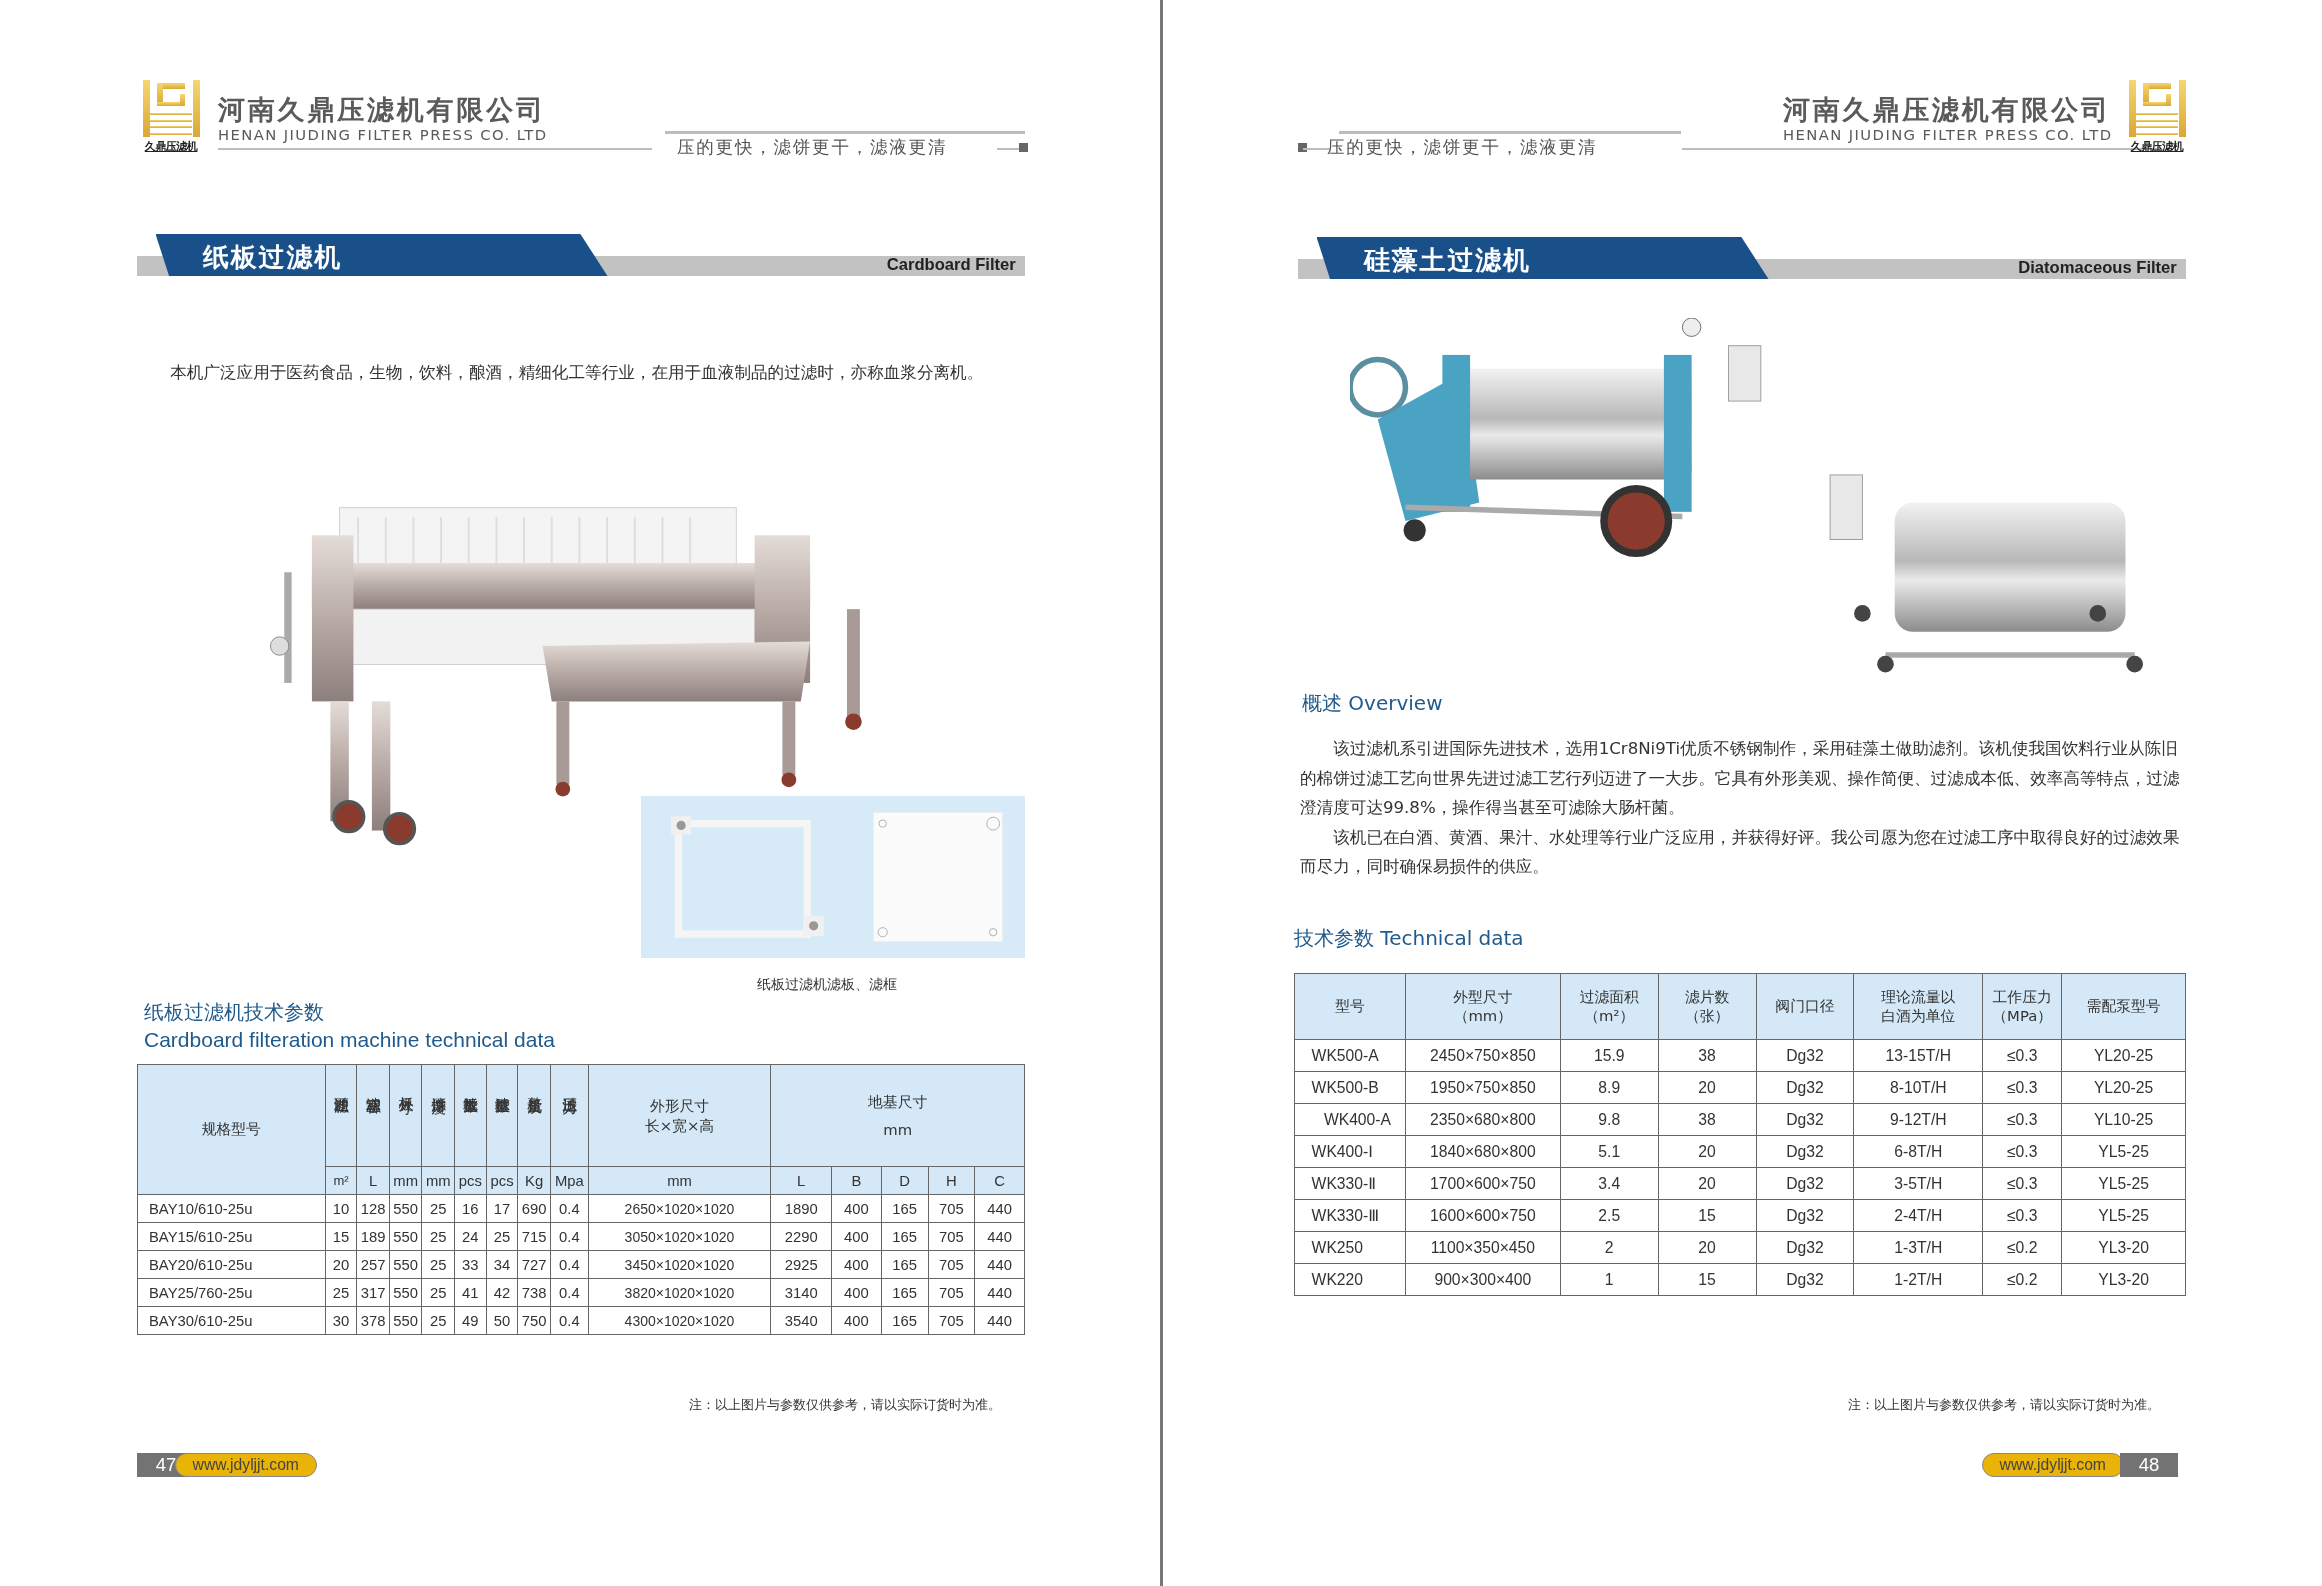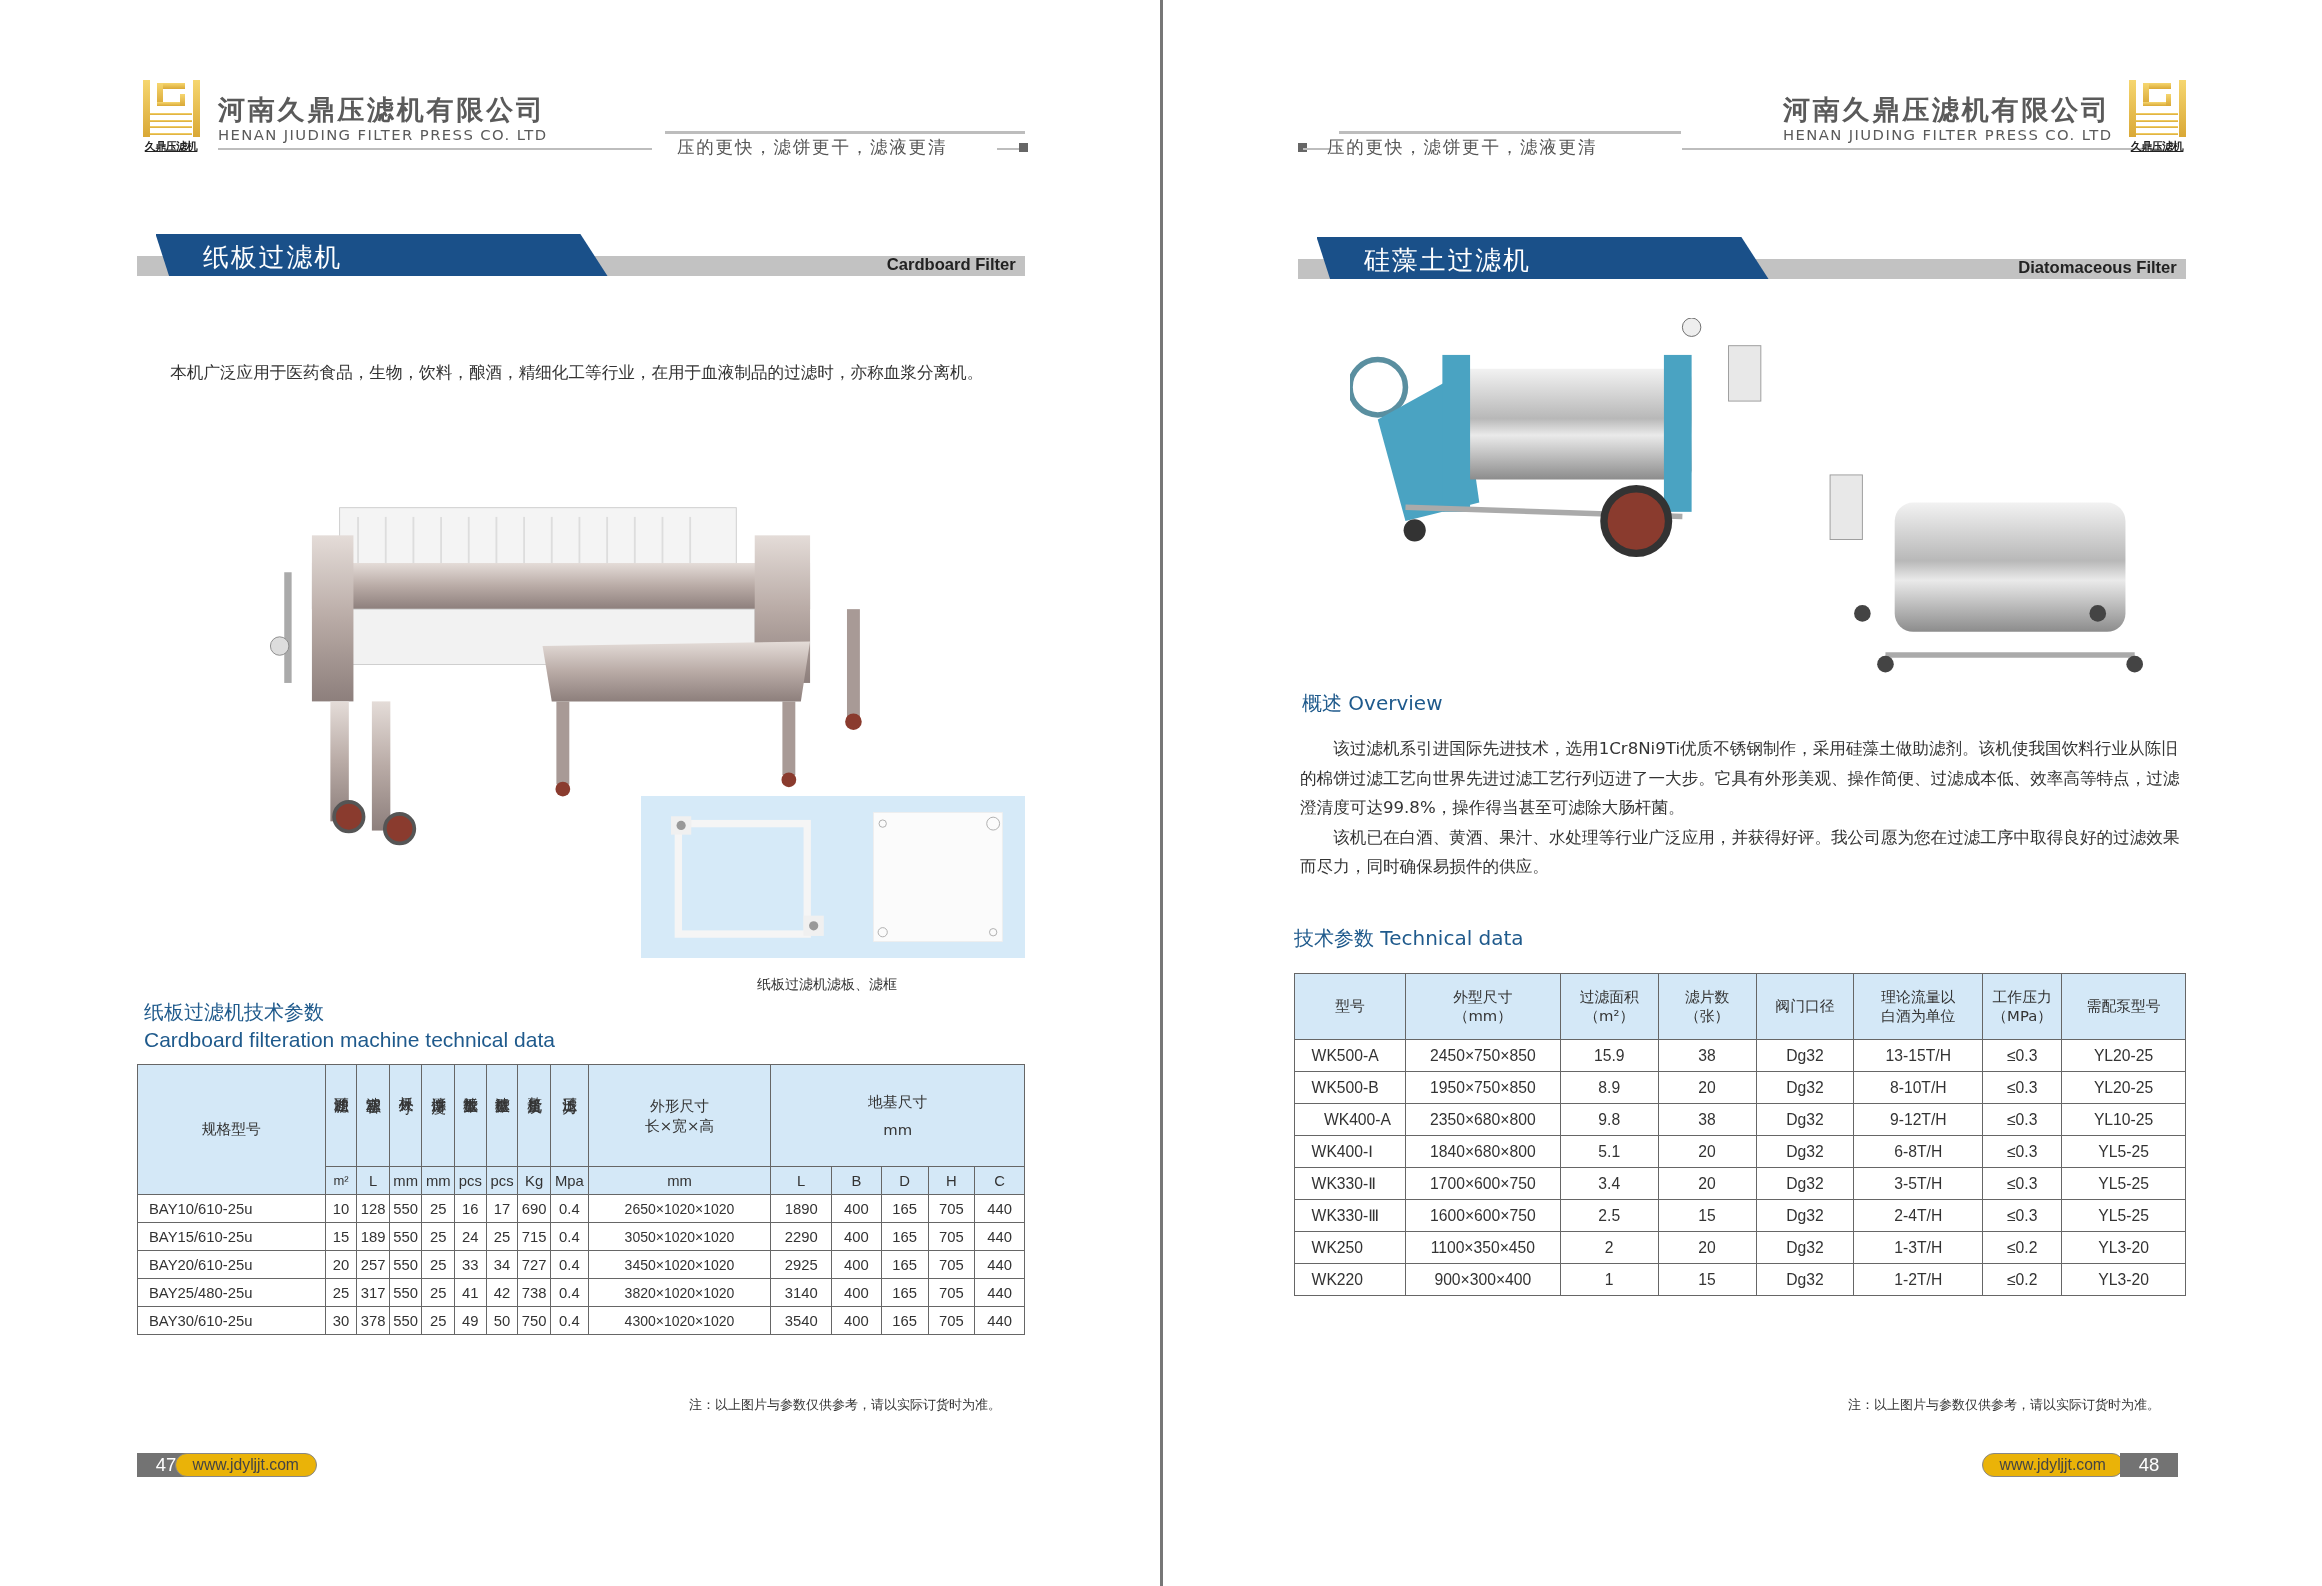--- a/index.html
+++ b/index.html
@@ -20,21 +20,21 @@
   .header-line { position: absolute; height: 1.8px; background: #bdbdbd; }
   .slogan-box { position: absolute; height: 26px; }
   .slogan-box .top { position: absolute; left: 23px; right: 23px; top: 0; height: 2.8px; background: #bdbdbd; }
   .slogan { position: absolute; font-size: 17.5px; color: #555; letter-spacing: 1.8px; }
   .sq { position: absolute; width: 9.2px; height: 9.2px; background: #666; }
 
   
   .banner { position: absolute; height: 42px; }
   .banner .gray { position: absolute; left: 0; right: 0; bottom: 0; height: 20px; background: #c2c2c2; }
   .banner .blue { position: absolute; left: 18.5px; top: 0; height: 42px; width: 452px; background: #1a5089; clip-path: polygon(0 0, 94% 0, 100% 100%, 3% 100%); }
-  .banner .title-cn { position: absolute; left: 66px; top: 5.5px; font-size: 26px; font-weight: normal; color: #fff; letter-spacing: 1.8px; }
+  .banner .title-cn { position: absolute; left: 66px; top: 5.5px; font-size: 26px; font-weight: bold; color: #fff; letter-spacing: 1.8px; }
   .banner .title-en { position: absolute; right: 9.2px; bottom: 0.9px; font-size: 16.6px; color: #222; font-family: "Liberation Sans", sans-serif; font-weight: bold; }
 
   .para { position: absolute; font-size: 16.6px; color: #333; line-height: 29.5px; }
   .para p { text-indent: 2em; }
 
   
   .img-box { position: absolute; overflow: hidden; }
 
   .caption { position: absolute; font-size: 14px; color: #333; }
   .sub-title-cn { position: absolute; font-size: 20px; color: #1f5a8c; }
@@ -255,21 +255,21 @@
           <td>727</td>
           <td>0.4</td>
           <td style="font-size: 14px;">3450×1020×1020</td>
           <td>2925</td>
           <td>400</td>
           <td>165</td>
           <td>705</td>
           <td>440</td>
         </tr>
         <tr style="height: 28px;">
-          <td style="text-align: left; padding-left: 11px;">BAY25/480-25u</td>
+          <td style="text-align: left; padding-left: 11px;">BAY25/760-25u</td>
           <td>25</td>
           <td>317</td>
           <td>550</td>
           <td>25</td>
           <td>41</td>
           <td>42</td>
           <td>738</td>
           <td>0.4</td>
           <td style="font-size: 14px;">3820×1020×1020</td>
           <td>3140</td>

